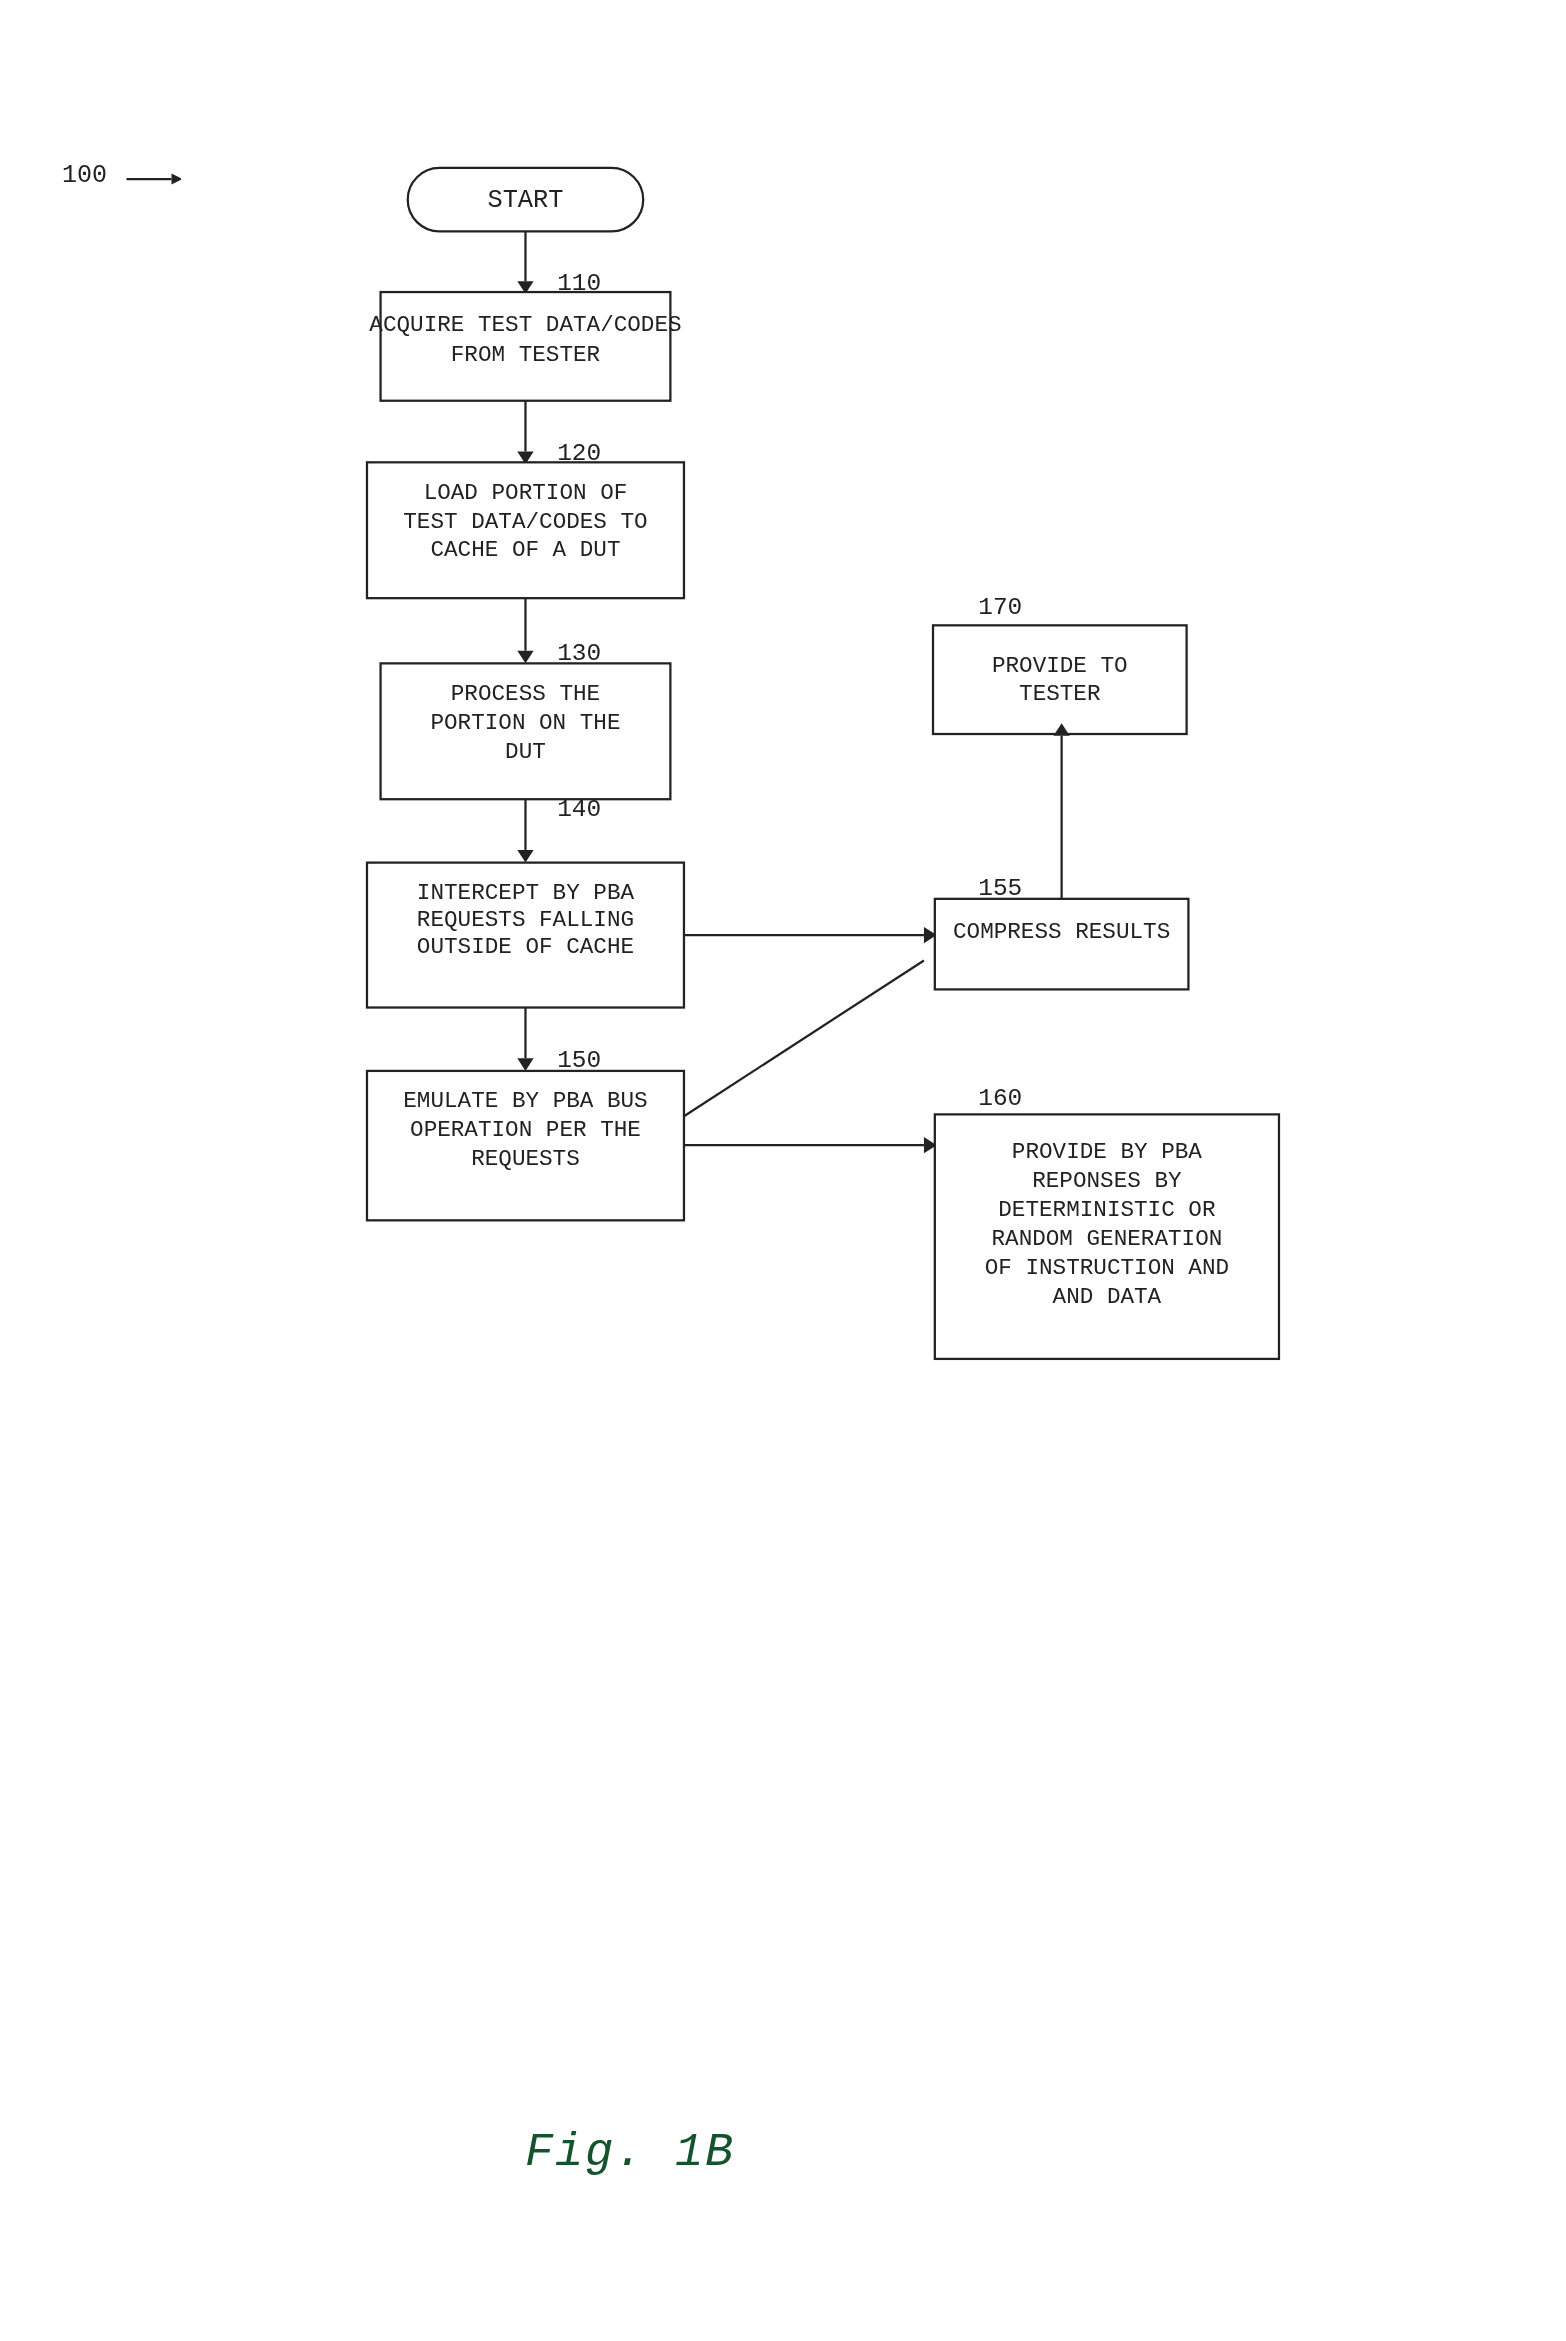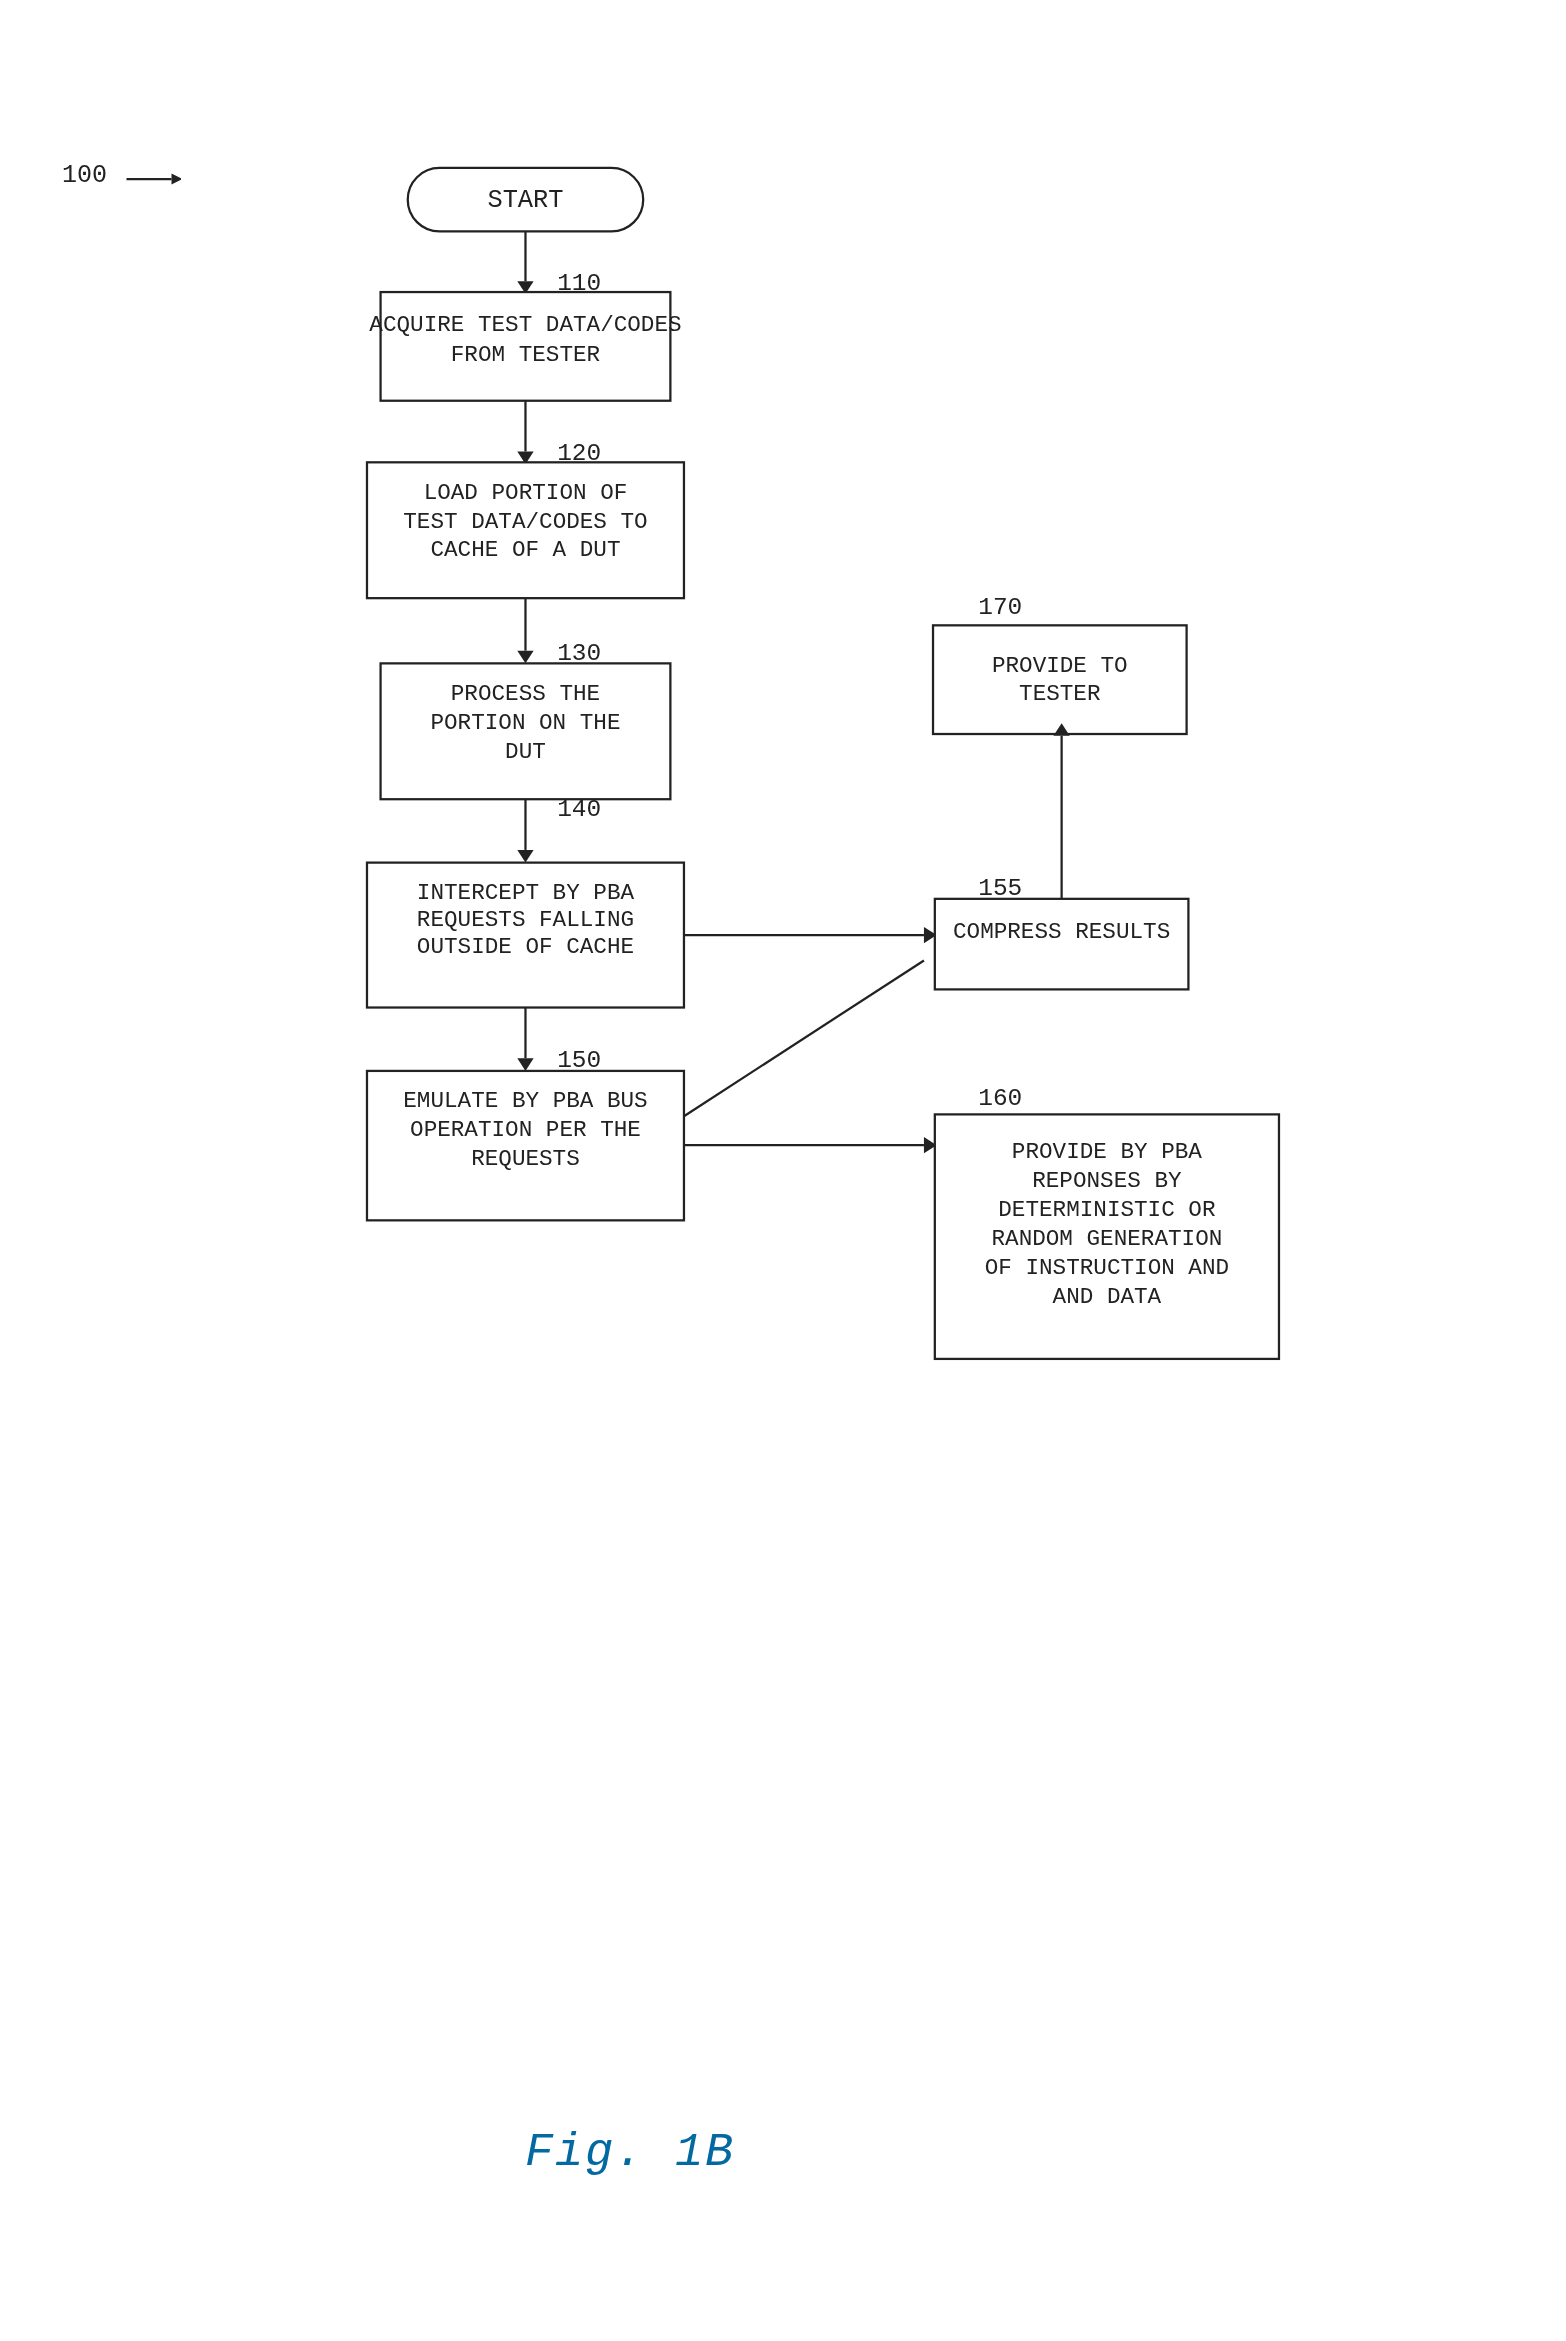--- a/index.html
+++ b/index.html
@@ -20,21 +20,21 @@
     }
 
     .figure-label {
       position: absolute;
       bottom: 163px;
       left: 50%;
       transform: translateX(-50%);
       font-size: 47px;
       font-style: italic;
       letter-spacing: 1.8px;
-      color: #0369a1;
+      color: #14532d;
     }
 
     .ref-100 {
       position: absolute;
       top: 161px;
       left: 62px;
       font-size: 25px;
       color: #222;
     }
   </style>

